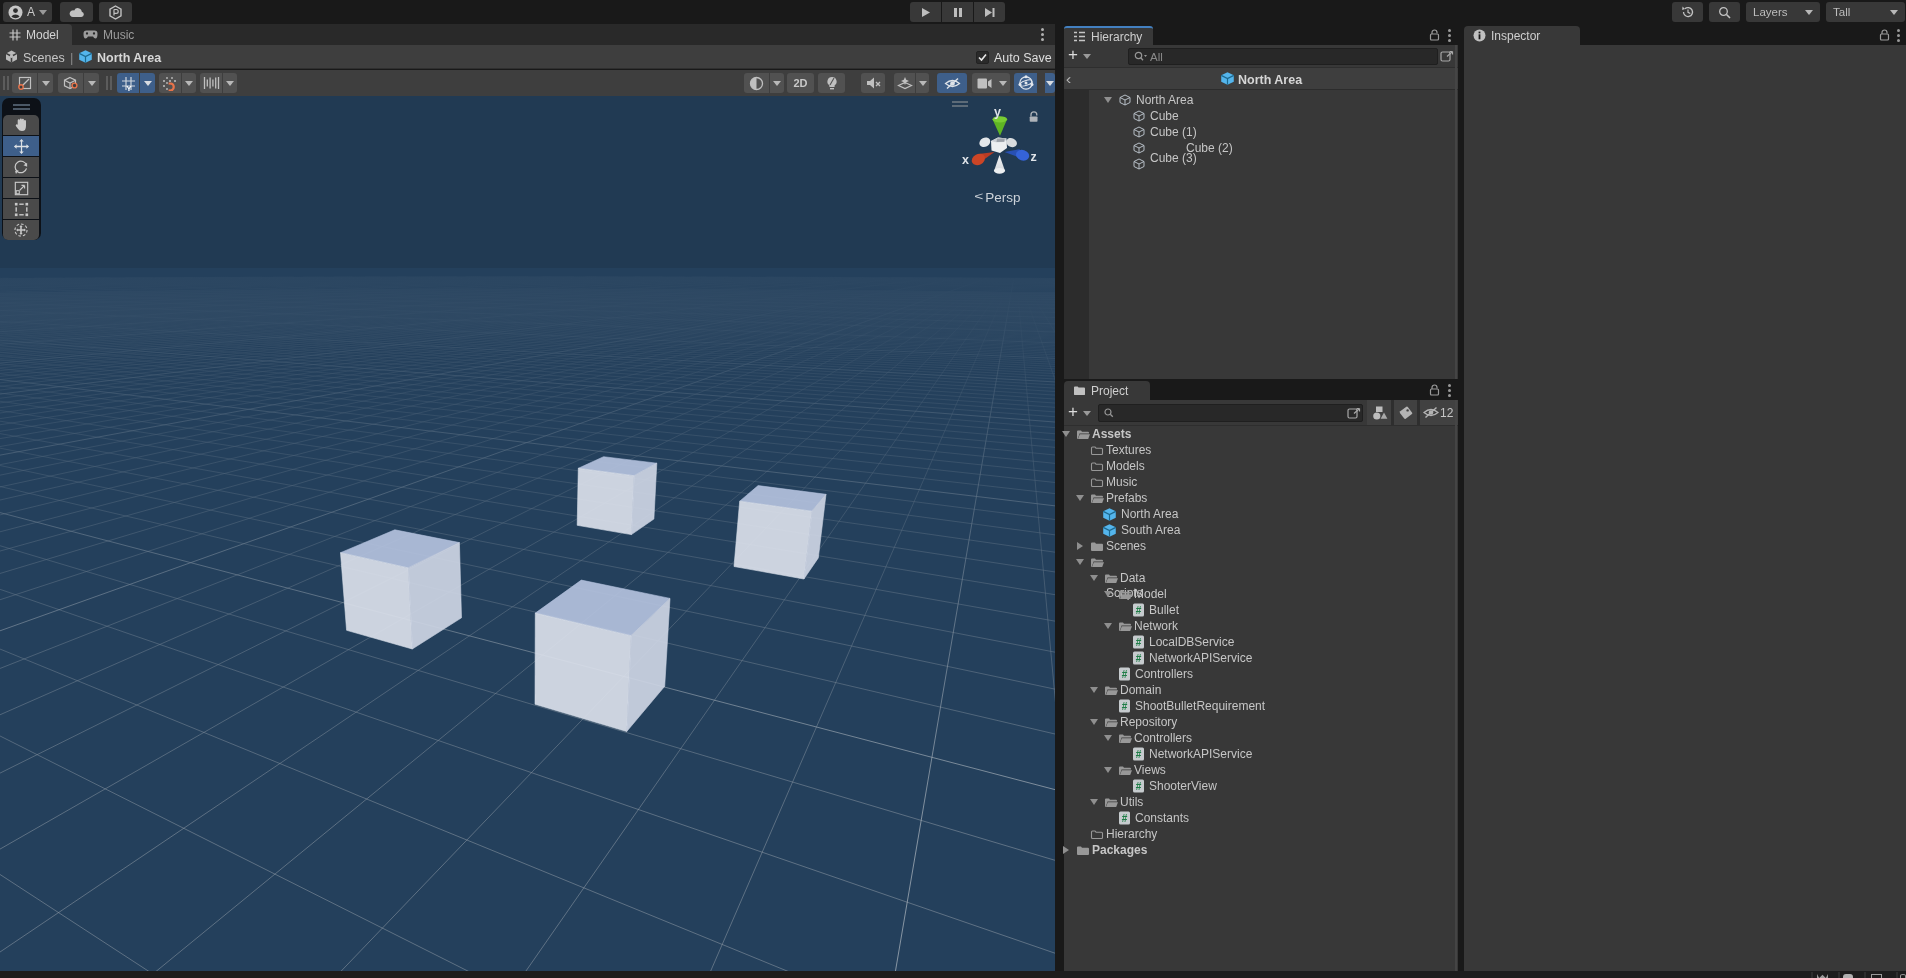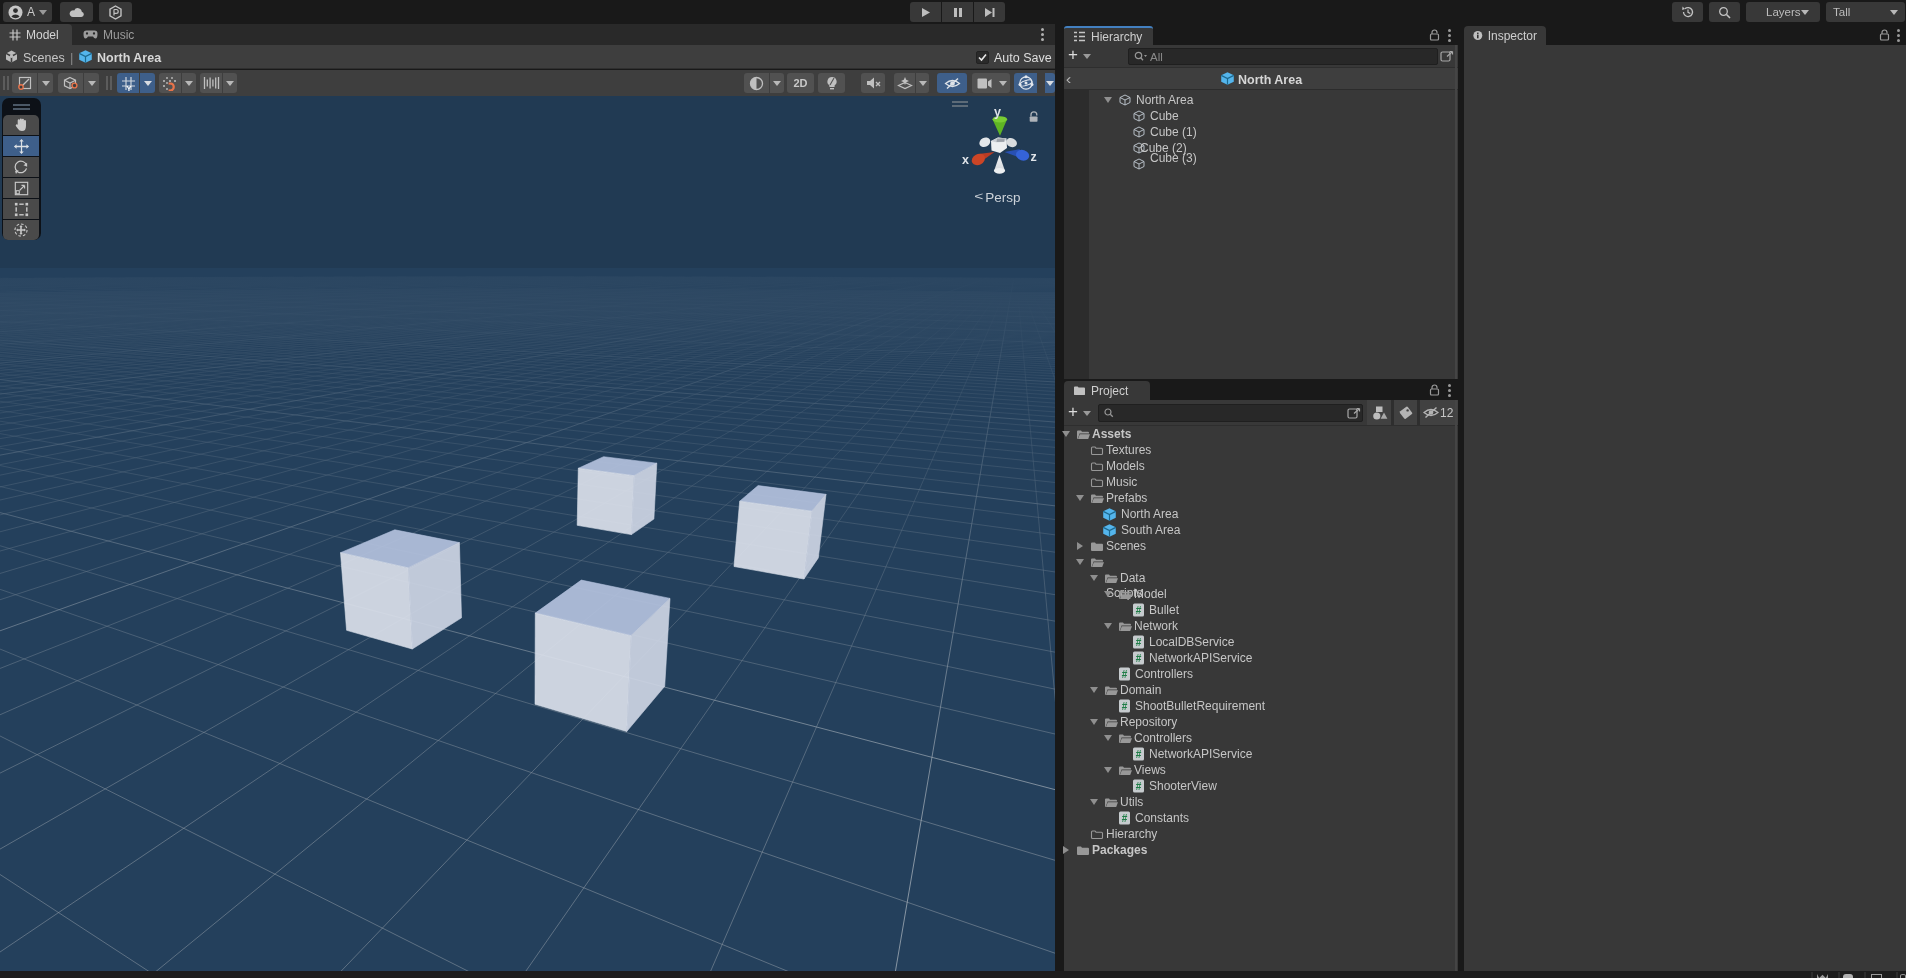--- a/index.html
+++ b/index.html
@@ -92,21 +92,21 @@
       <path d="M1.5 1.5 L4 4 L1.2 5 Z" fill="#c2c2c2"></path>
       <path d="M7 4.5 L7 7.3 L9.3 8.6" fill="none" stroke="#c2c2c2" stroke-width="1.2"></path>
     </svg>
   </div>
 <div class="btn" style="left:1709px;top:2px;width:31px;height:20px">
 <svg width="13" height="13" viewBox="0 0 13 13">
       <circle cx="5.5" cy="5.5" r="3.8" fill="none" stroke="#c2c2c2" stroke-width="1.3"></circle>
       <path d="M8.5 8.5 L12 12" stroke="#c2c2c2" stroke-width="1.6"></path>
     </svg>
   </div>
-<div class="btn" style="left:1746px;top:2px;width:74px;height:20px;justify-content:space-between;padding:0 20px">
+<div class="btn" style="left:1746px;top:2px;width:74px;height:20px;justify-content:space-between;padding:0 7px">
 <span style="font-size:11.5px;color:#bdbdbd">Layers</span>
     <span class="dd"></span>
   </div>
 <div class="btn" style="left:1826px;top:2px;width:79px;height:20px;justify-content:space-between;padding:0 7px">
 <span style="font-size:11.5px;color:#bdbdbd">Tall</span>
     <span class="dd"></span>
   </div>
 <div class="abs tabbar" style="left:0;top:24px;width:1055px;height:21px;background:#292929"></div>
 <div class="tab" style="left:0;top:24px;width:72px;height:21px;background:#3e3e3e;border-radius:0 4px 0 0">
 <svg class="ic" width="12" height="12" viewBox="0 0 12 12" style="flex:0 0 auto">
@@ -809,21 +809,21 @@
     <use href="#gocube"></use>
   </svg>
 <div class="row" style="left:1150px;top:109px">Cube</div>
 <svg class="abs" width="12" height="12" viewBox="0 0 12 12" style="left:1133px;top:126px">
     <use href="#gocube"></use>
   </svg>
 <div class="row" style="left:1150px;top:125px">Cube (1)</div>
 <svg class="abs" width="12" height="12" viewBox="0 0 12 12" style="left:1133px;top:142px">
     <use href="#gocube"></use>
   </svg>
-<div class="row" style="left:1140px;top:141px">Cube (2)</div>
+<div class="row" style="left:1186px;top:141px">Cube (2)</div>
 <svg class="abs" width="12" height="12" viewBox="0 0 12 12" style="left:1133px;top:158px">
     <use href="#gocube"></use>
   </svg>
 <div class="row" style="left:1150px;top:151px">Cube (3)</div>
 <div class="abs" style="left:1455px;top:45px;width:2px;height:334px;background:#454545"></div>
 <div class="abs" style="left:1055px;top:24px;width:9px;height:947px;background:#191919"></div>
 <div class="abs" style="left:1458px;top:24px;width:6px;height:947px;background:#191919"></div>
 <div class="abs" style="left:1064px;top:379px;width:394px;height:2px;background:#191919"></div>
 <div class="abs" style="left:1064px;top:381px;width:394px;height:590px;background:#383838"></div>
 <div class="abs" style="left:1064px;top:381px;width:394px;height:19px;background:#191919"></div>
@@ -989,21 +989,21 @@
   </svg>
 <div class="row" style="left:1106px;top:827px">Hierarchy</div>
 <span class="tri-r" style="left:1063px;top:846px"></span>
 <svg class="abs" width="14" height="13" viewBox="0 0 14 13" style="left:1076px;top:844px">
     <use href="#foldclosed"></use>
   </svg>
 <div class="row b" style="left:1092px;top:843px">Packages</div>
 <div class="abs" style="left:1455px;top:400px;width:2px;height:571px;background:#454545"></div>
 <div class="abs" style="left:1464px;top:24px;width:442px;height:947px;background:#383838"></div>
 <div class="abs" style="left:1464px;top:24px;width:442px;height:21px;background:#191919"></div>
-<div class="tab" style="left:1464px;top:26px;width:82px;height:19px">
+<div class="tab" style="left:1464px;top:26px;width:116px;height:19px">
 <svg class="ic" width="13" height="13" viewBox="0 0 13 13">
       <circle cx="6.5" cy="6.5" r="6" fill="#c0c0c0"></circle>
       <rect x="5.6" y="5.3" width="1.8" height="5" fill="#191919"></rect>
       <rect x="5.6" y="2.6" width="1.8" height="1.8" fill="#191919"></rect>
     </svg>
 <span>Inspector</span>
   </div>
 <svg class="abs" width="11" height="12" viewBox="0 0 11 12" style="left:1879px;top:29px">
 <path d="M3 5 L3 3.5 a2.5 2.5 0 0 1 5 0 L8 4.4" fill="none" stroke="#9a9a9a" stroke-width="1.2"></path>
 <rect x="1.5" y="5" width="8" height="6" rx="1" fill="none" stroke="#9a9a9a" stroke-width="1.2"></rect>

